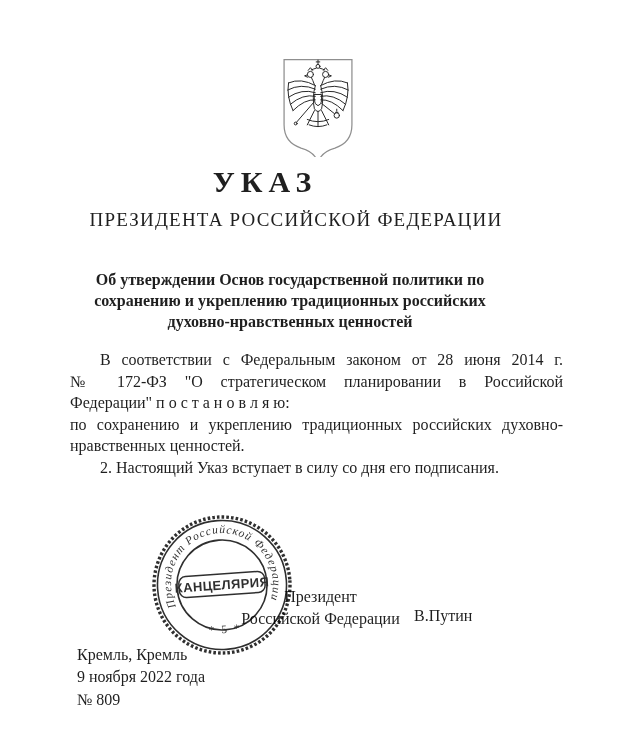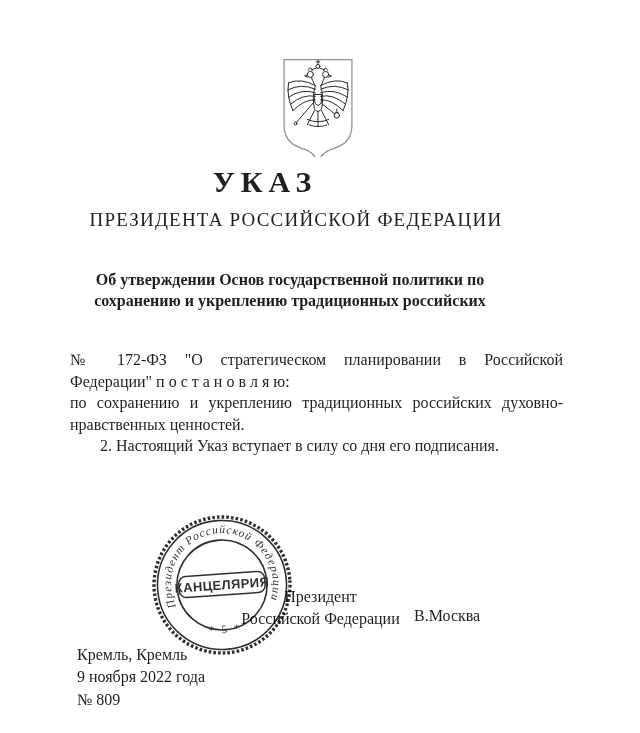--- a/index.html
+++ b/index.html
@@ -113,23 +113,25 @@
     <path d="M66,60.8 v-2.4 M64.6,62 h2.8"></path>
   </g>
 </svg>
 
 <div class="abs title">УКАЗ</div>
 <div class="abs subtitle">ПРЕЗИДЕНТА РОССИЙСКОЙ ФЕДЕРАЦИИ</div>
 
 <div class="abs subject">
     <div class="subject-line">Об утверждении Основ государственной политики по</div>
     <div class="subject-line">сохранению и укреплению традиционных российских</div>
+    <div class="subject-line">духовно-нравственных ценностей</div>
   </div>
 
 <div class="abs body-text">
+    <div class="body-line indent justify">В соответствии с Федеральным законом от 28 июня 2014 г.</div>
     <div class="body-line justify">№ 172-ФЗ "О стратегическом планировании в Российской</div>
     <div class="body-line">Федерации" п о с т а н о в л я ю:</div>
     <div class="body-line justify">по сохранению и укреплению традиционных российских духовно-</div>
     <div class="body-line">нравственных ценностей.</div>
     <div class="body-line indent">2. Настоящий Указ вступает в силу со дня его подписания.</div>
   </div>
 
 <svg class="abs stamp" viewBox="0 0 150 150" xmlns="http://www.w3.org/2000/svg" aria-hidden="true">
   <g fill="none" stroke="#1d1d1d">
     <circle cx="75" cy="75" r="68" stroke-width="3.4" stroke-dasharray="2.6 2.1"></circle>
@@ -142,17 +144,17 @@
   </text>
   <rect x="32" y="64" width="86" height="21" rx="7" fill="none" stroke="#1d1d1d" stroke-width="1.5"></rect>
   <text x="75" y="79.5" text-anchor="middle" font-family="Liberation Sans, sans-serif" font-weight="bold" font-size="13" letter-spacing="0.4" fill="#1d1d1d">КАНЦЕЛЯРИЯ</text>
   <text x="75" y="123" text-anchor="middle" font-family="Liberation Serif, serif" font-size="11.5" letter-spacing="2" fill="#1d1d1d">* 5 *</text>
 </svg>
 
 <div class="abs sig-position">
   <div>Президент</div>
   <div>Российской Федерации</div>
 </div>
-<div class="abs sig-name">В.Москва</div>
+<div class="abs sig-name">В.Путин</div>
 
 <div class="abs place-line">Кремль, Кремль</div>
 <div class="abs date-line">9 ноября 2022 года</div>
 <div class="abs number-line">№ 809</div>
 
 </body></html>

